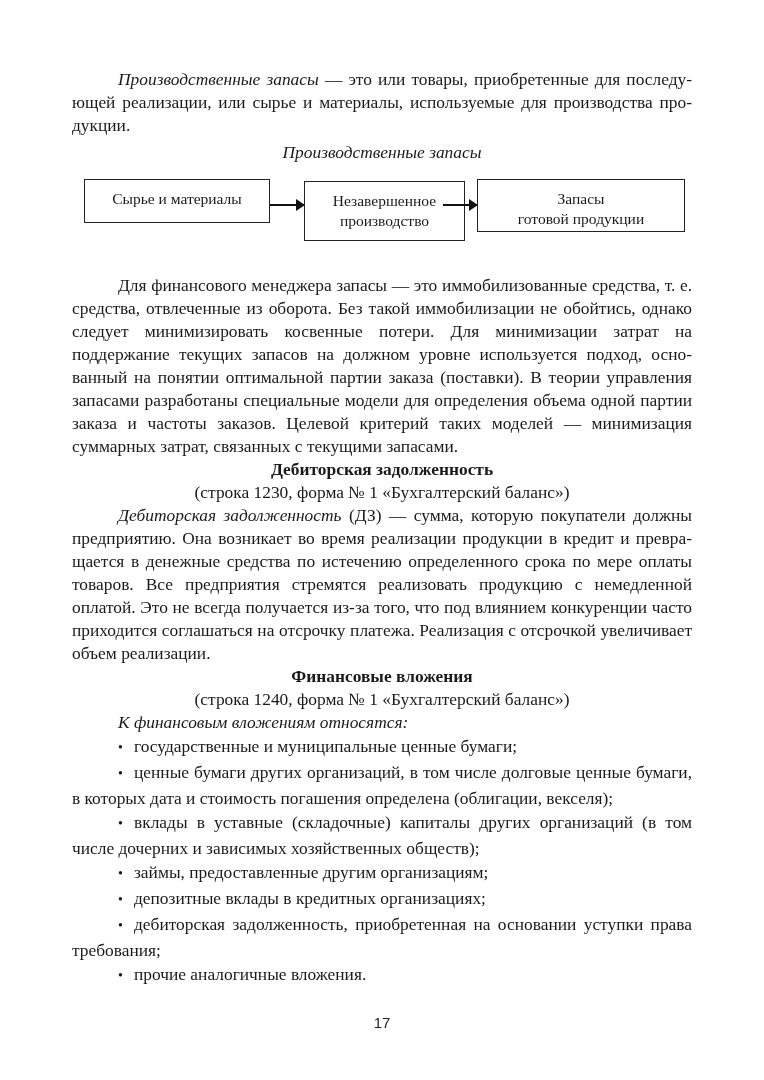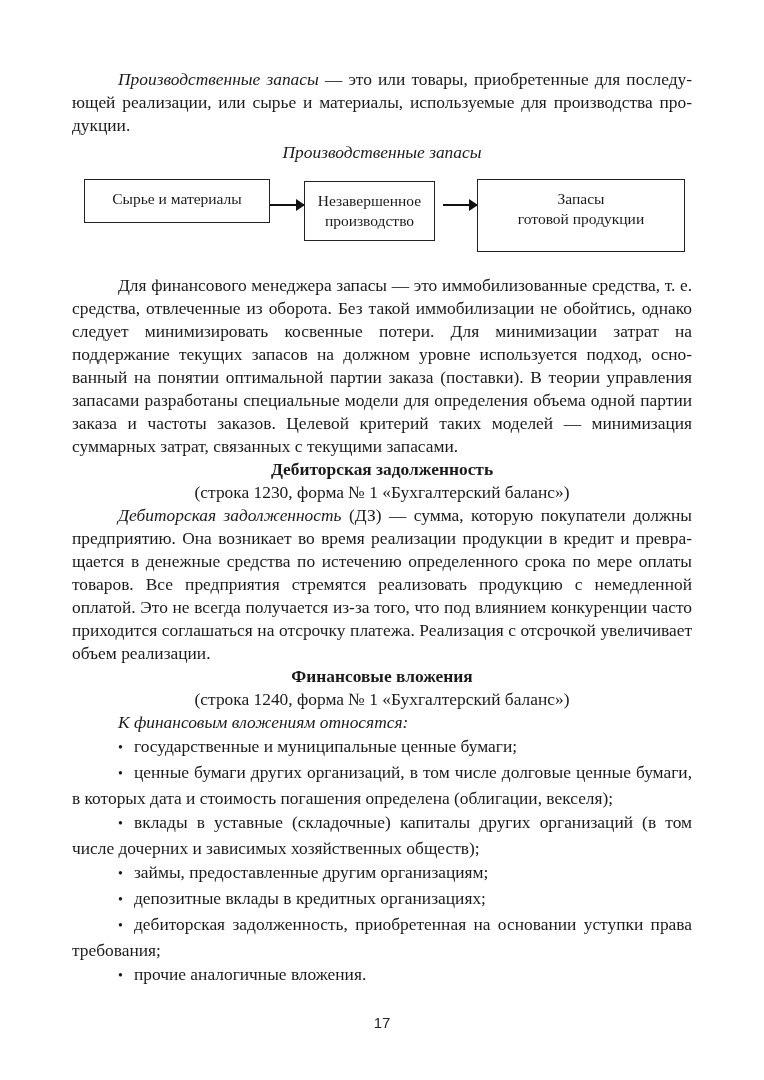--- a/index.html
+++ b/index.html
@@ -110,27 +110,27 @@
 
   <div class="spacer-4"></div>
   <p class="caption">Производственные запасы</p>
 
   <div class="diagram">
     <div class="box" style="left:12px; top:15px; width:186px; height:44px;">
       <div>Сырье и материалы</div>
     </div>
     <div class="arrow" style="left:198px; top:40px; width:34px;"></div>
 
-    <div class="box" style="left:232px; top:17px; width:131px; height:60px;">
+    <div class="box" style="left:232px; top:17px; width:161px; height:60px;">
       <div>Незавершенное</div>
       <div>производство</div>
     </div>
     <div class="arrow" style="left:371px; top:40px; width:34px;"></div>
 
-    <div class="box" style="left:405px; top:15px; width:208px; height:73px;">
+    <div class="box" style="left:405px; top:15px; width:208px; height:53px;">
       <div>Запасы</div>
       <div>готовой продукции</div>
     </div>
   </div>
 
   <p class="p">Для финансового менеджера запасы — это иммобилизованные средства, т. е. средства, отвлеченные из оборота. Без такой иммобилизации не обойтись, однако следует минимизировать косвенные потери. Для минимизации затрат на поддержание текущих запасов на должном уровне используется подход, осно­ванный на понятии оптимальной партии заказа (поставки). В теории управления запасами разработаны специальные модели для определения объема одной пар­тии заказа и частоты заказов. Целевой критерий таких моделей — минимизация суммарных затрат, связанных с текущими запасами.</p>
 
   <p class="center bold">Дебиторская задолженность</p>
   <p class="center">(строка 1230, форма № 1 «Бухгалтерский баланс»)</p>
 

